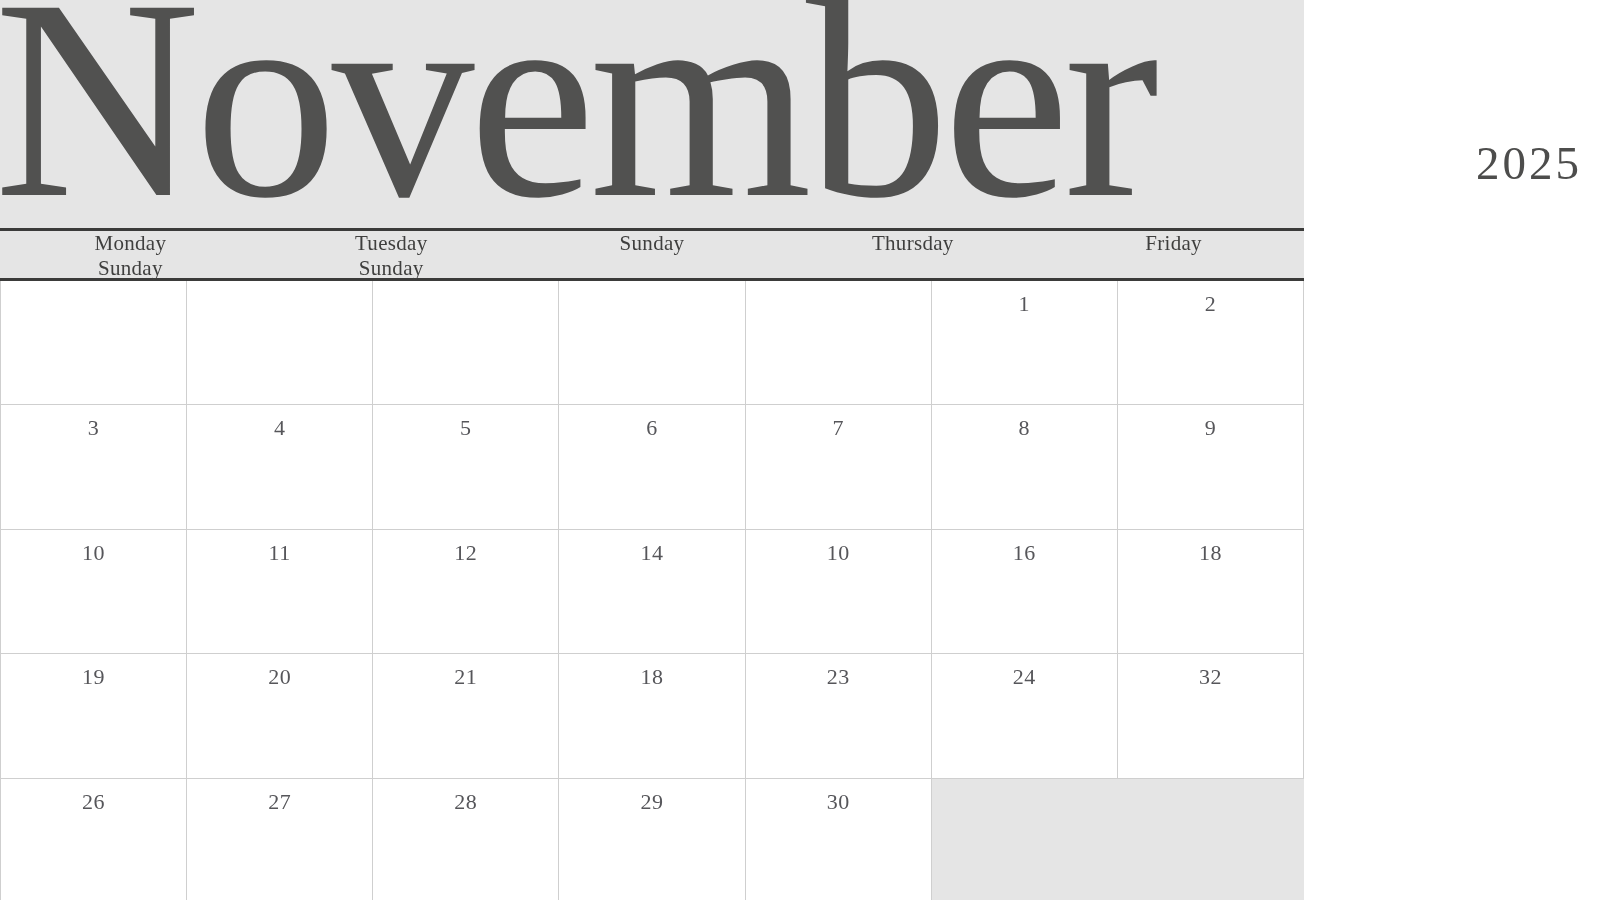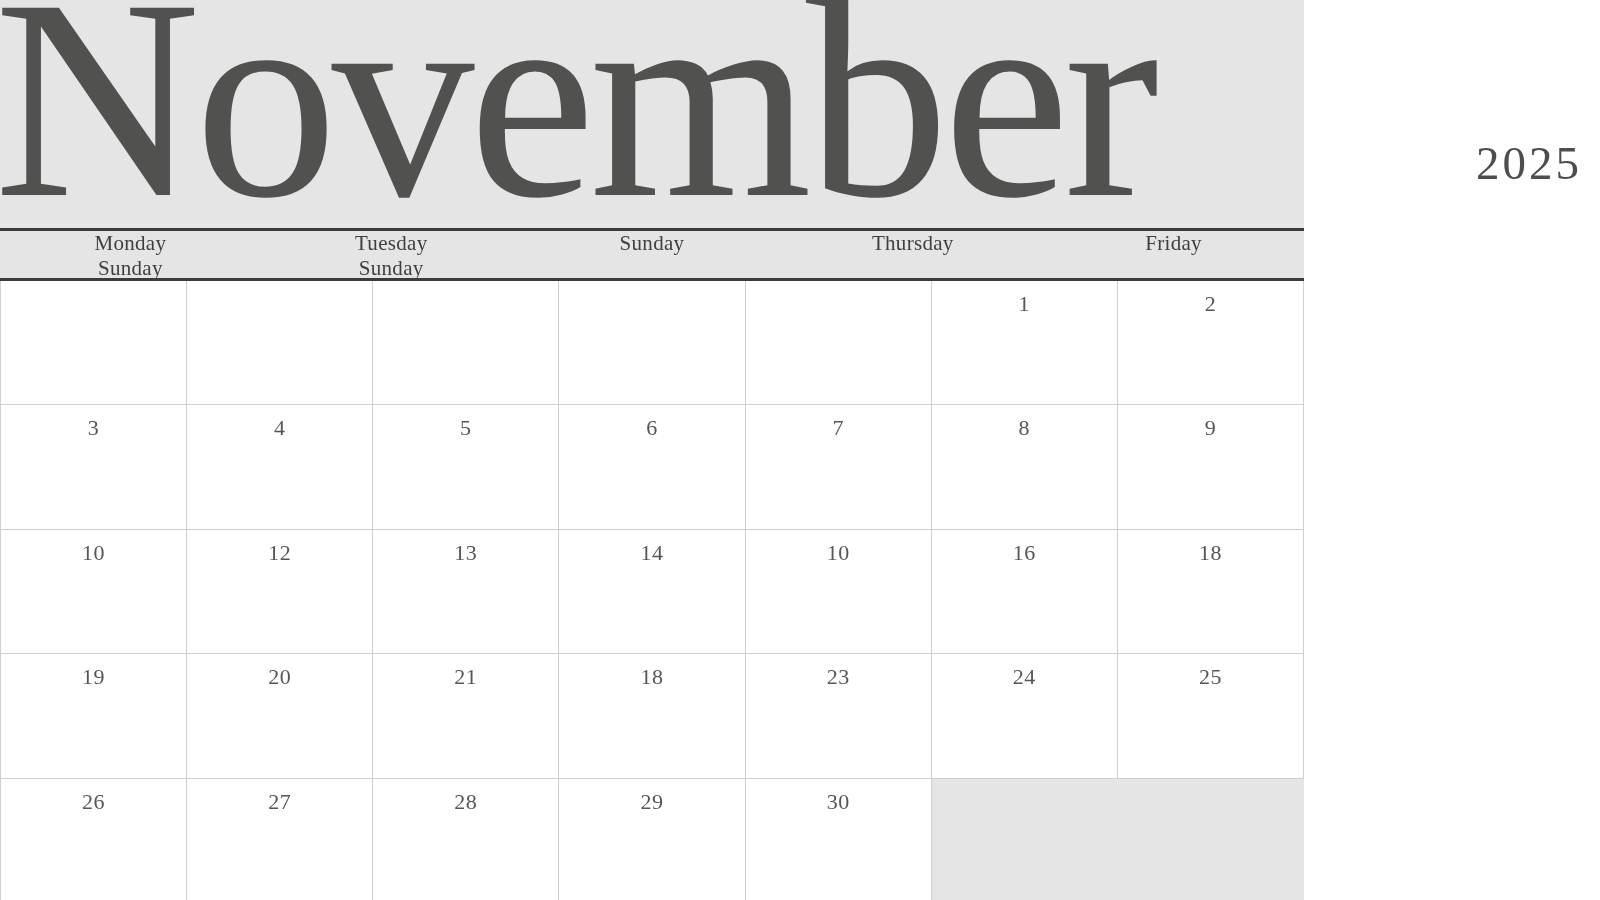--- a/index.html
+++ b/index.html
@@ -159,26 +159,26 @@
         <span class="day-number">8</span>
       </div>
     <div class="day-cell">
         <span class="day-number">9</span>
       </div>
 
     <div class="day-cell">
         <span class="day-number">10</span>
       </div>
     <div class="day-cell">
+        <span class="day-number">11</span>
+      </div>
+    <div class="day-cell">
         <span class="day-number">12</span>
       </div>
     <div class="day-cell">
-        <span class="day-number">13</span>
-      </div>
-    <div class="day-cell">
         <span class="day-number">14</span>
       </div>
     <div class="day-cell">
         <span class="day-number">10</span>
       </div>
     <div class="day-cell">
         <span class="day-number">16</span>
       </div>
 
     <div class="day-cell">
@@ -197,21 +197,21 @@
         <span class="day-number">18</span>
       </div>
     <div class="day-cell">
         <span class="day-number">23</span>
       </div>
 
     <div class="day-cell">
         <span class="day-number">24</span>
       </div>
     <div class="day-cell">
-        <span class="day-number">25</span>
+        <span class="day-number">32</span>
       </div>
     <div class="day-cell">
         <span class="day-number">26</span>
       </div>
     <div class="day-cell">
         <span class="day-number">27</span>
       </div>
     <div class="day-cell">
         <span class="day-number">28</span>
       </div>

